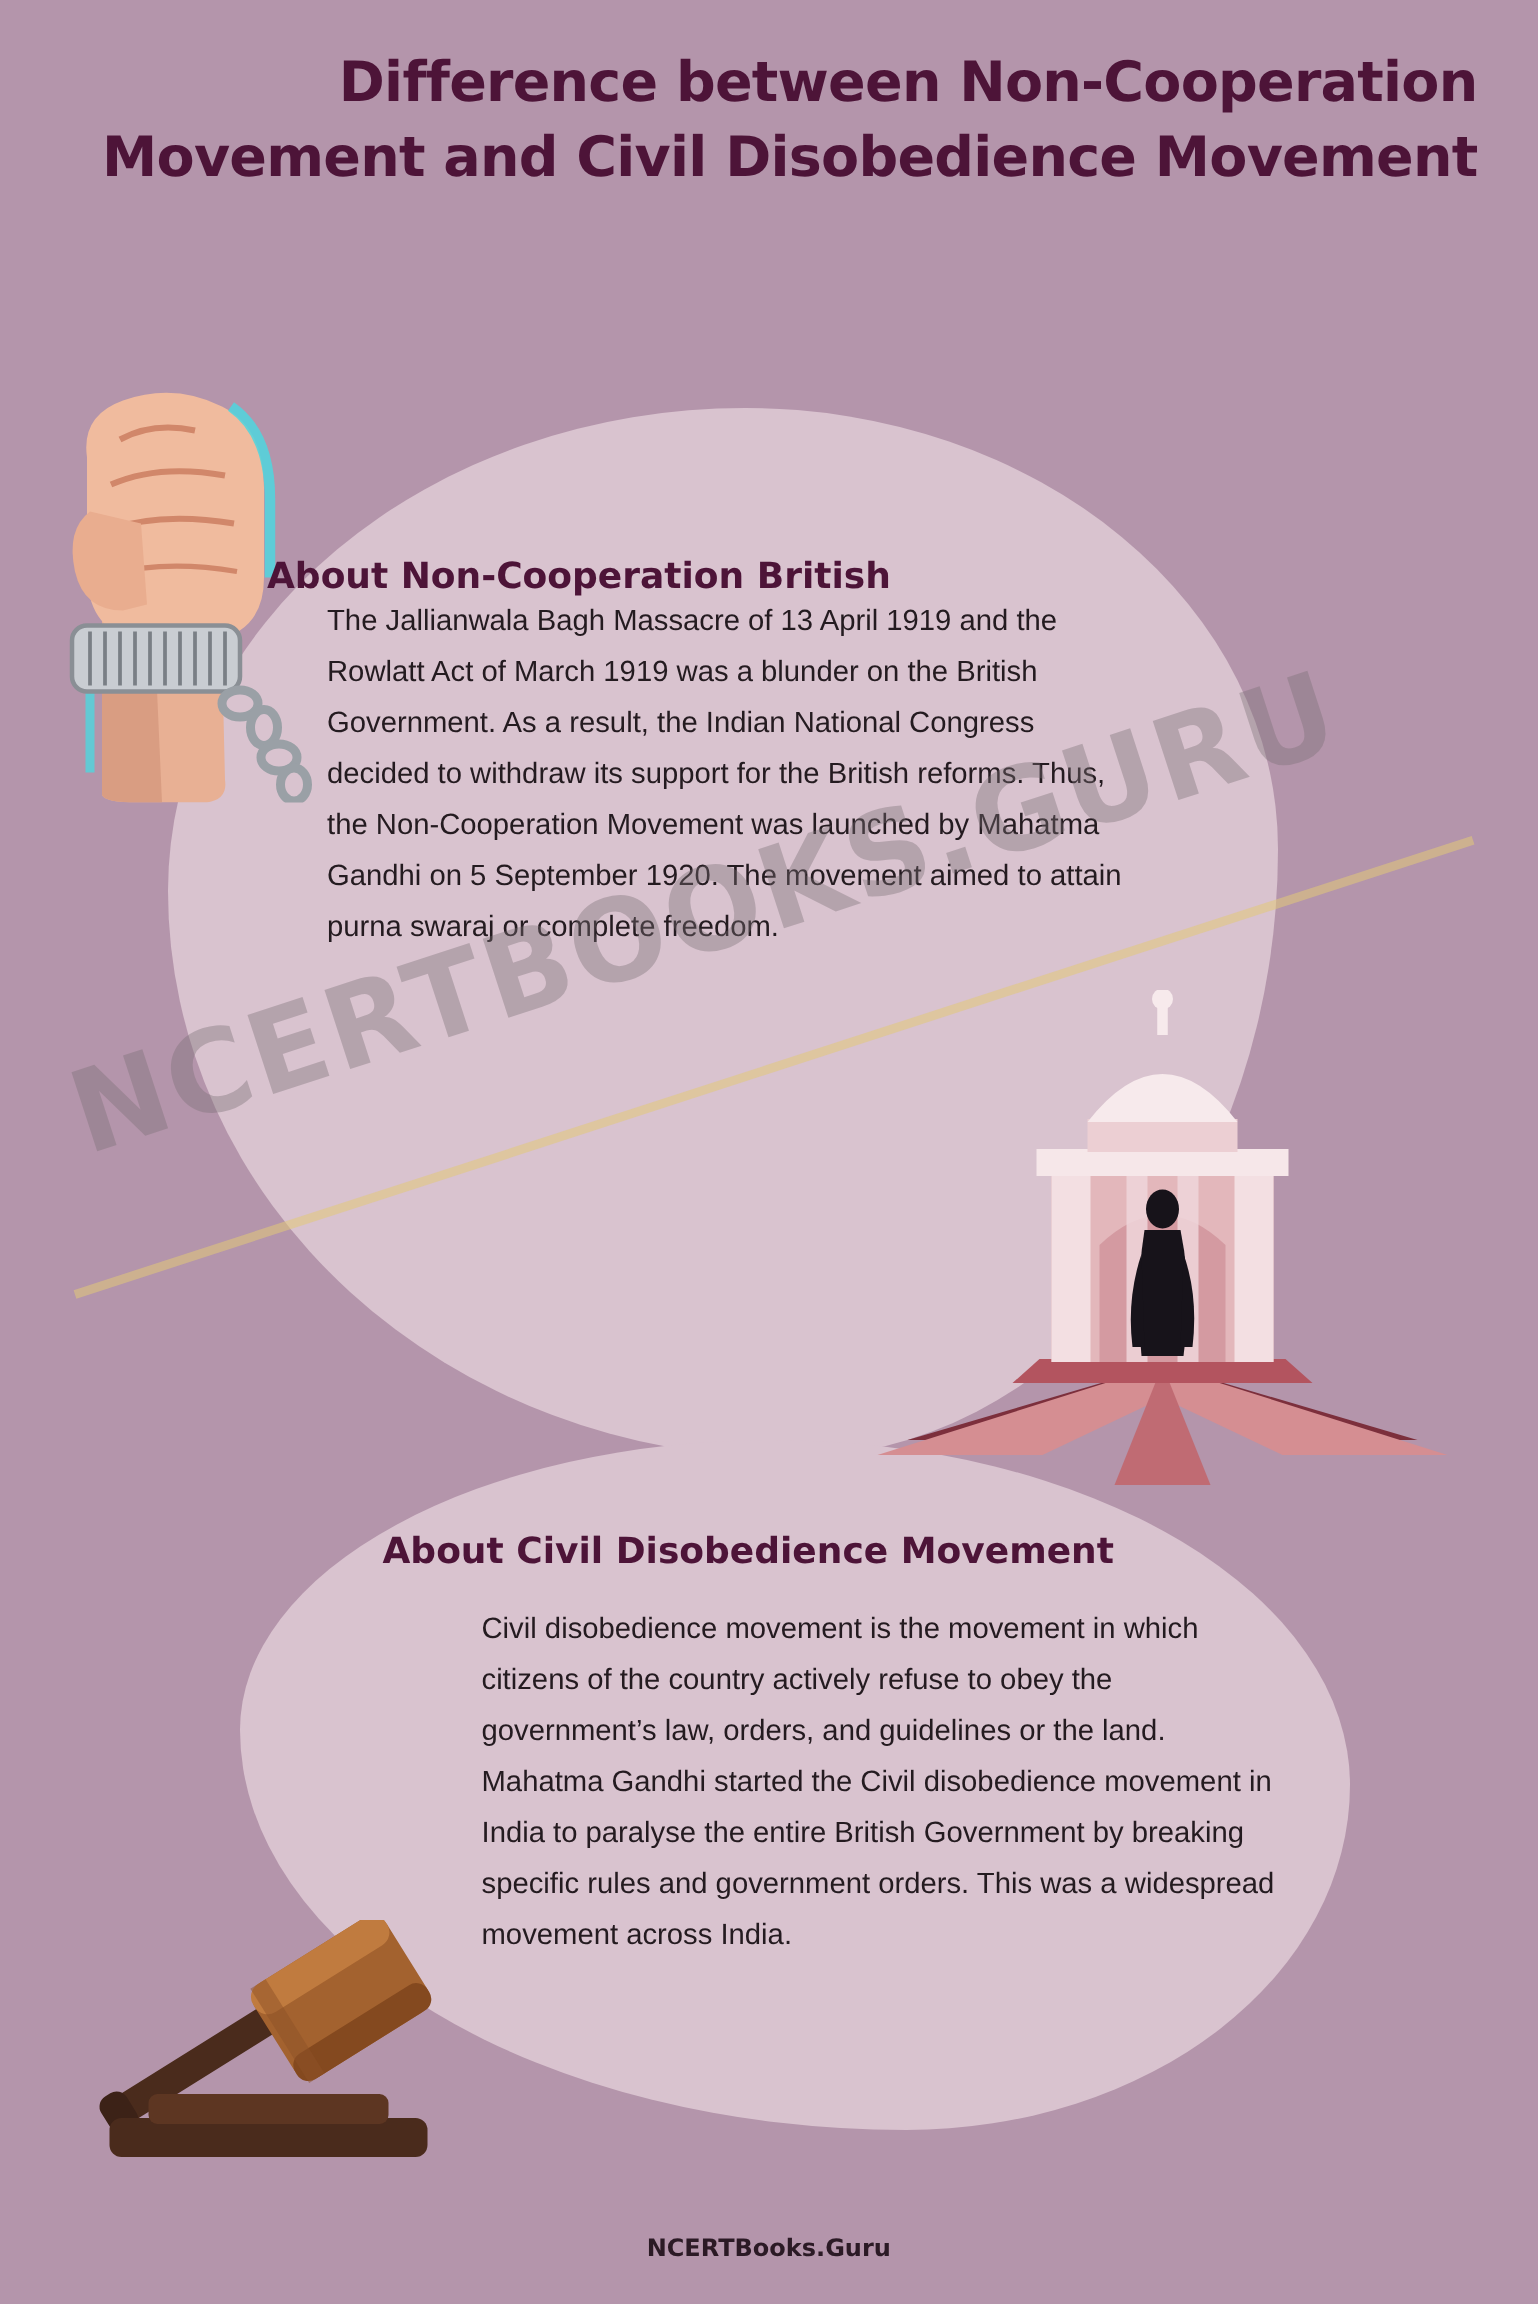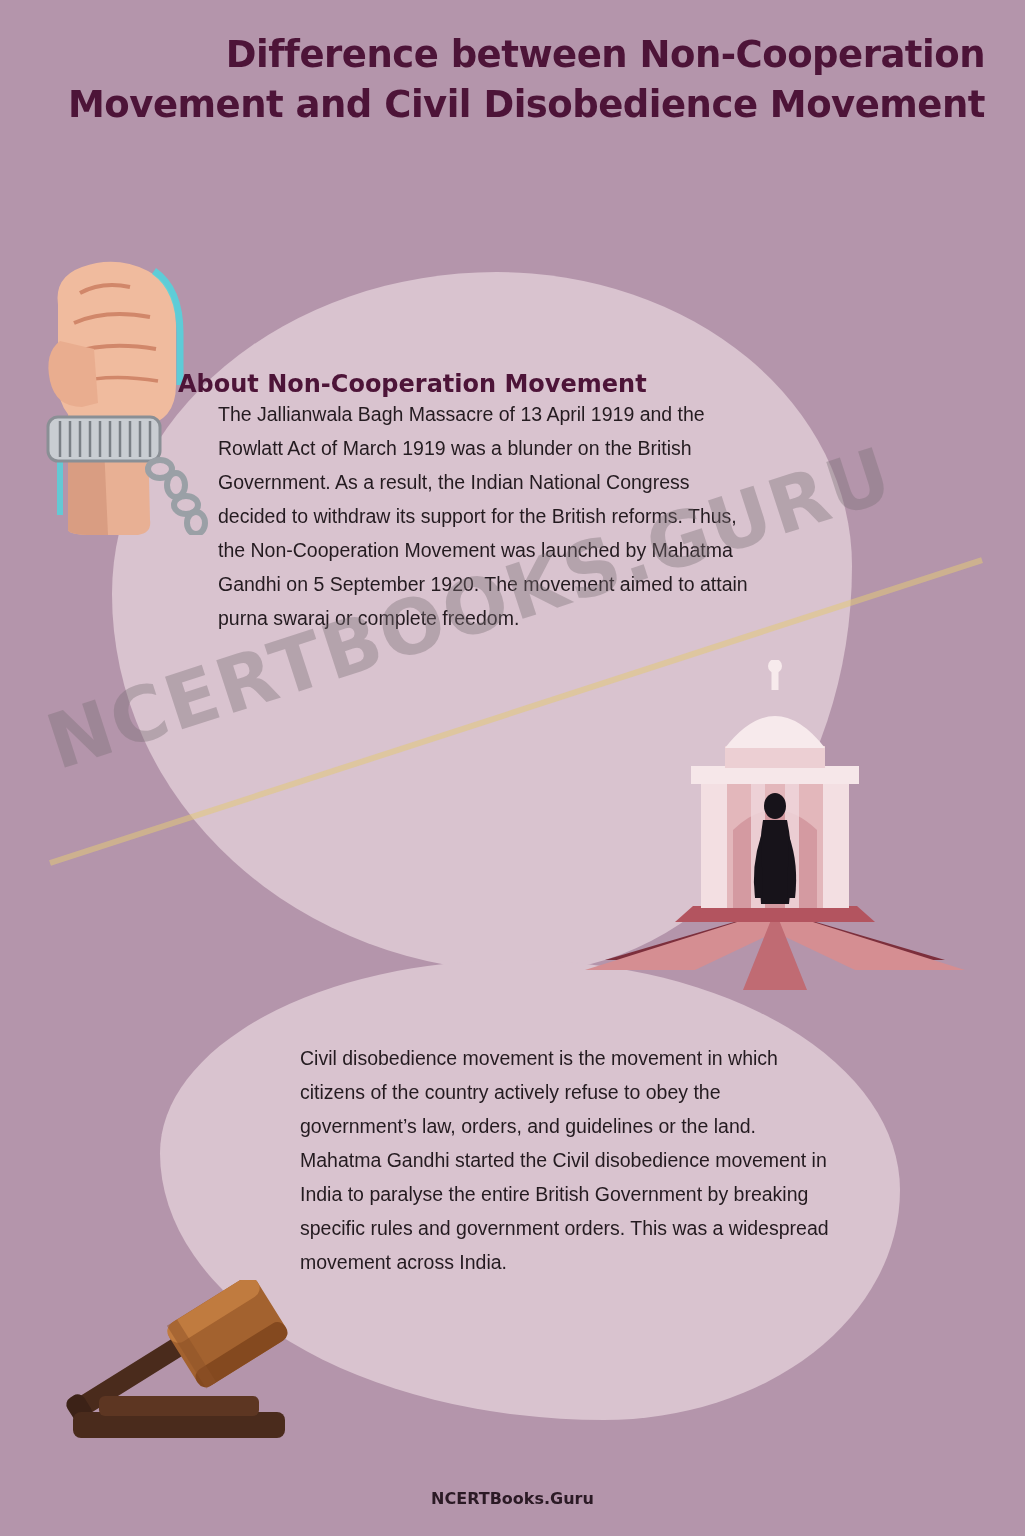--- a/index.html
+++ b/index.html
@@ -86,21 +86,21 @@
     font-size: 19.5px;
     line-height: 1.74;
     font-family: "Liberation Sans", sans-serif;
   }
 
   .section-top { left: 178px; top: 370px; width: 600px; }
   .section-top .section-body { width: 540px; margin-left: 40px; }
 
   .section-bottom { left: 255px; top: 1020px; width: 620px; }
   .section-bottom .section-heading { margin-left: 0; }
-  .section-bottom .section-body { width: 530px; margin-top: 22px; margin-left: 45px; }
+  .section-bottom .section-body { width: 530px; margin-top: 22px; margin-left: 66px; }
 
   
   .footer {
     position: absolute;
     bottom: 28px; left: 0; width: 100%;
     text-align: center;
     color: #2b1a25;
     font-weight: bold;
     font-size: 16px;
     font-family: "DejaVu Sans", sans-serif;
@@ -236,21 +236,22 @@
       <rect x="140" y="70" width="104" height="20" rx="9" fill="#84491f"></rect>
       <rect x="144" y="16" width="12" height="74" fill="#8d5127" opacity="0.5"></rect>
     </g>
 
     <rect x="38" y="132" width="212" height="26" rx="8" fill="#4a2b1c"></rect>
     <rect x="64" y="116" width="160" height="20" rx="6" fill="#5d3622"></rect>
   </svg>
 </div>
 
 <div class="section section-top">
-  <div class="section-heading">About Non-Cooperation Movement</div>
+  <div class="section-heading">About Non-Cooperation British</div>
   <div class="section-body">The Jallianwala Bagh Massacre of 13 April 1919 and the Rowlatt Act of March 1919 was a blunder on the British Government. As a result, the Indian National Congress decided to withdraw its support for the British reforms. Thus, the Non-Cooperation Movement was launched by Mahatma Gandhi on 5 September 1920. The movement aimed to attain purna swaraj or complete freedom.</div>
 </div>
 
 <div class="section section-bottom">
+  <div class="section-heading">About Civil Disobedience Movement</div>
   <div class="section-body">Civil disobedience movement is the movement in which citizens of the country actively refuse to obey the government’s law, orders, and guidelines or the land. Mahatma Gandhi started the Civil disobedience movement in India to paralyse the entire British Government by breaking specific rules and government orders. This was a widespread movement across India.</div>
 </div>
 
 <div class="footer">NCERTBooks.Guru</div>
 
 </body></html>

